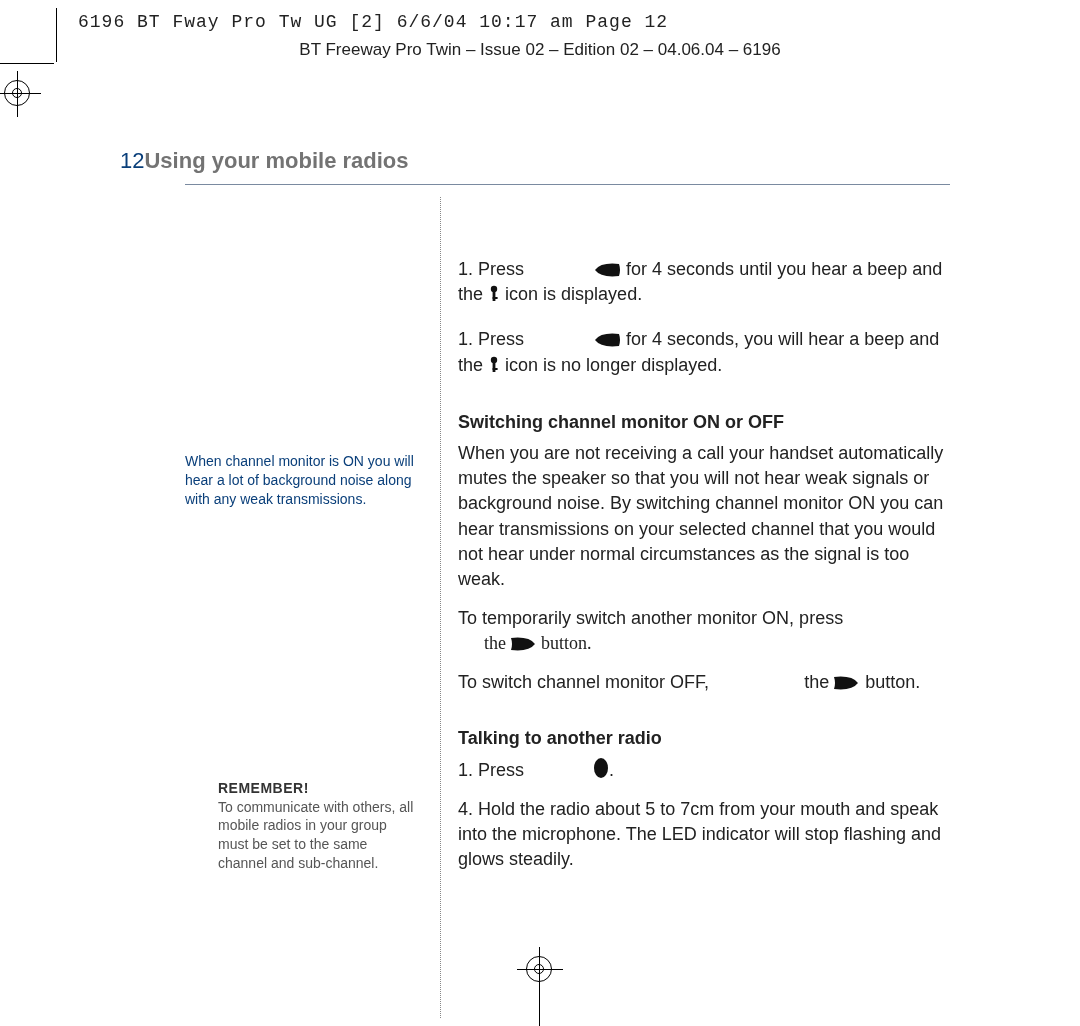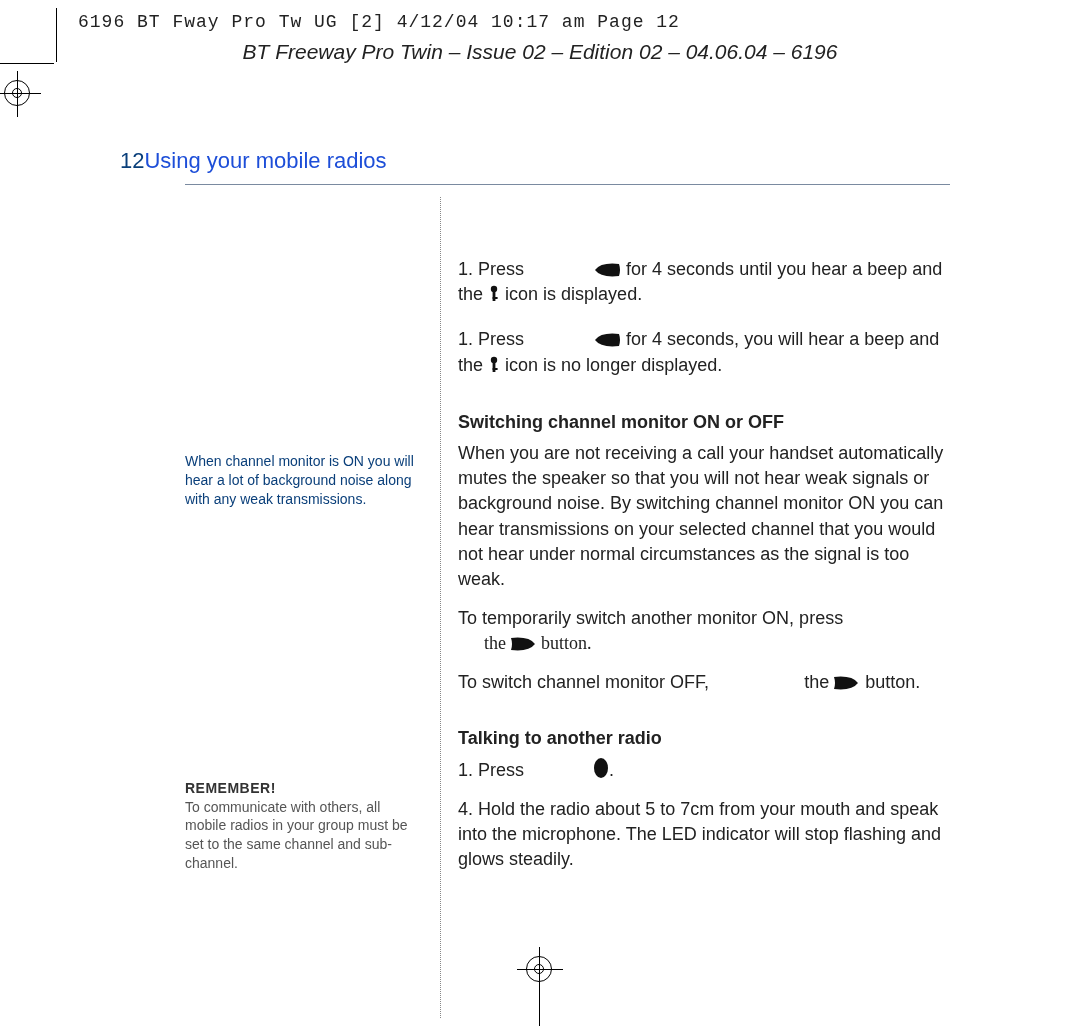--- a/index.html
+++ b/index.html
@@ -17,23 +17,22 @@
     top: 12px; left: 78px;
     font-family: "Courier New", monospace;
     font-size: 18px;
     letter-spacing: 1px;
     color: #222;
   }
   .print-header {
     position: absolute;
     top: 40px; left: 0; right: 0;
     text-align: center;
-    font-size: 21px;
+    font-size: 17px;
     color: #222;
-    font-style: italic;
   }
   
   .crop { position: absolute; background:#000; }
   .crop.h { height:1px; width:54px; }
   .crop.v { width:1px; height:54px; }
   .target {
     position: absolute;
     width: 26px; height: 26px;
     border: 1px solid #000;
     border-radius: 50%;
@@ -59,22 +58,22 @@
     top: 76px; left: 110px; right: 120px;
     display: flex;
     align-items: baseline;
   }
   .page-number {
     font-size: 22px;
     color: #0a3f7a;
   }
   .section-title {
     font-size: 22px;
-    color: #1d4ed8;
-    font-weight: 400;
+    color: #737373;
+    font-weight: 700;
   }
   .hr {
     position: absolute;
     top: 112px; left: 175px; right: 120px;
     height: 1px; background: #7a8aa0;
   }
   .col-divider {
     position: absolute;
     top: 125px; bottom: 0;
     left: 430px;
@@ -83,21 +82,21 @@
   }
 
   .sidebar {
     position: absolute;
     top: 380px; left: 175px;
     width: 235px;
     font-size: 14px;
     line-height: 1.35;
     color: #0a3f7a;
   }
-  .sidebar .block2 { margin-top: 270px; color:#555;}
+  .sidebar .block2 { margin-top: 270px; color:#555;margin-left:33px;}
   .sidebar .block2 .sb-title { font-weight: 700; letter-spacing: .5px; color:#333; }
 
   .main {
     position: absolute;
     top: 185px; left: 448px;
     width: 490px;
     font-size: 18px;
     line-height: 1.4;
     color: #222;
   }
@@ -116,21 +115,21 @@
 <div class="crop v" style="left:56px; top:8px;"></div>
 <div class="target" style="left:4px; top:80px;">
     <div class="inner"></div>
   </div>
 
 <div class="crop v" style="left:539px; top:986px; height:40px;"></div>
 <div class="target" style="left:526px; top:956px;">
     <div class="inner"></div>
   </div>
 
-<div class="print-slug">6196 BT Fway Pro Tw UG [2]  4/12/04  10:17 am  Page 12</div>
+<div class="print-slug">6196 BT Fway Pro Tw UG [2]  6/6/04  10:17 am  Page 12</div>
 <div class="print-header">BT Freeway Pro Twin – Issue 02 – Edition 02 – 04.06.04 – 6196</div>
 
 <div class="page">
   <div class="head-row">
     <span class="page-number">12</span>
     <span class="section-title">Using your mobile radios</span>
   </div>
   <div class="hr"></div>
   <div class="col-divider"></div>
 

